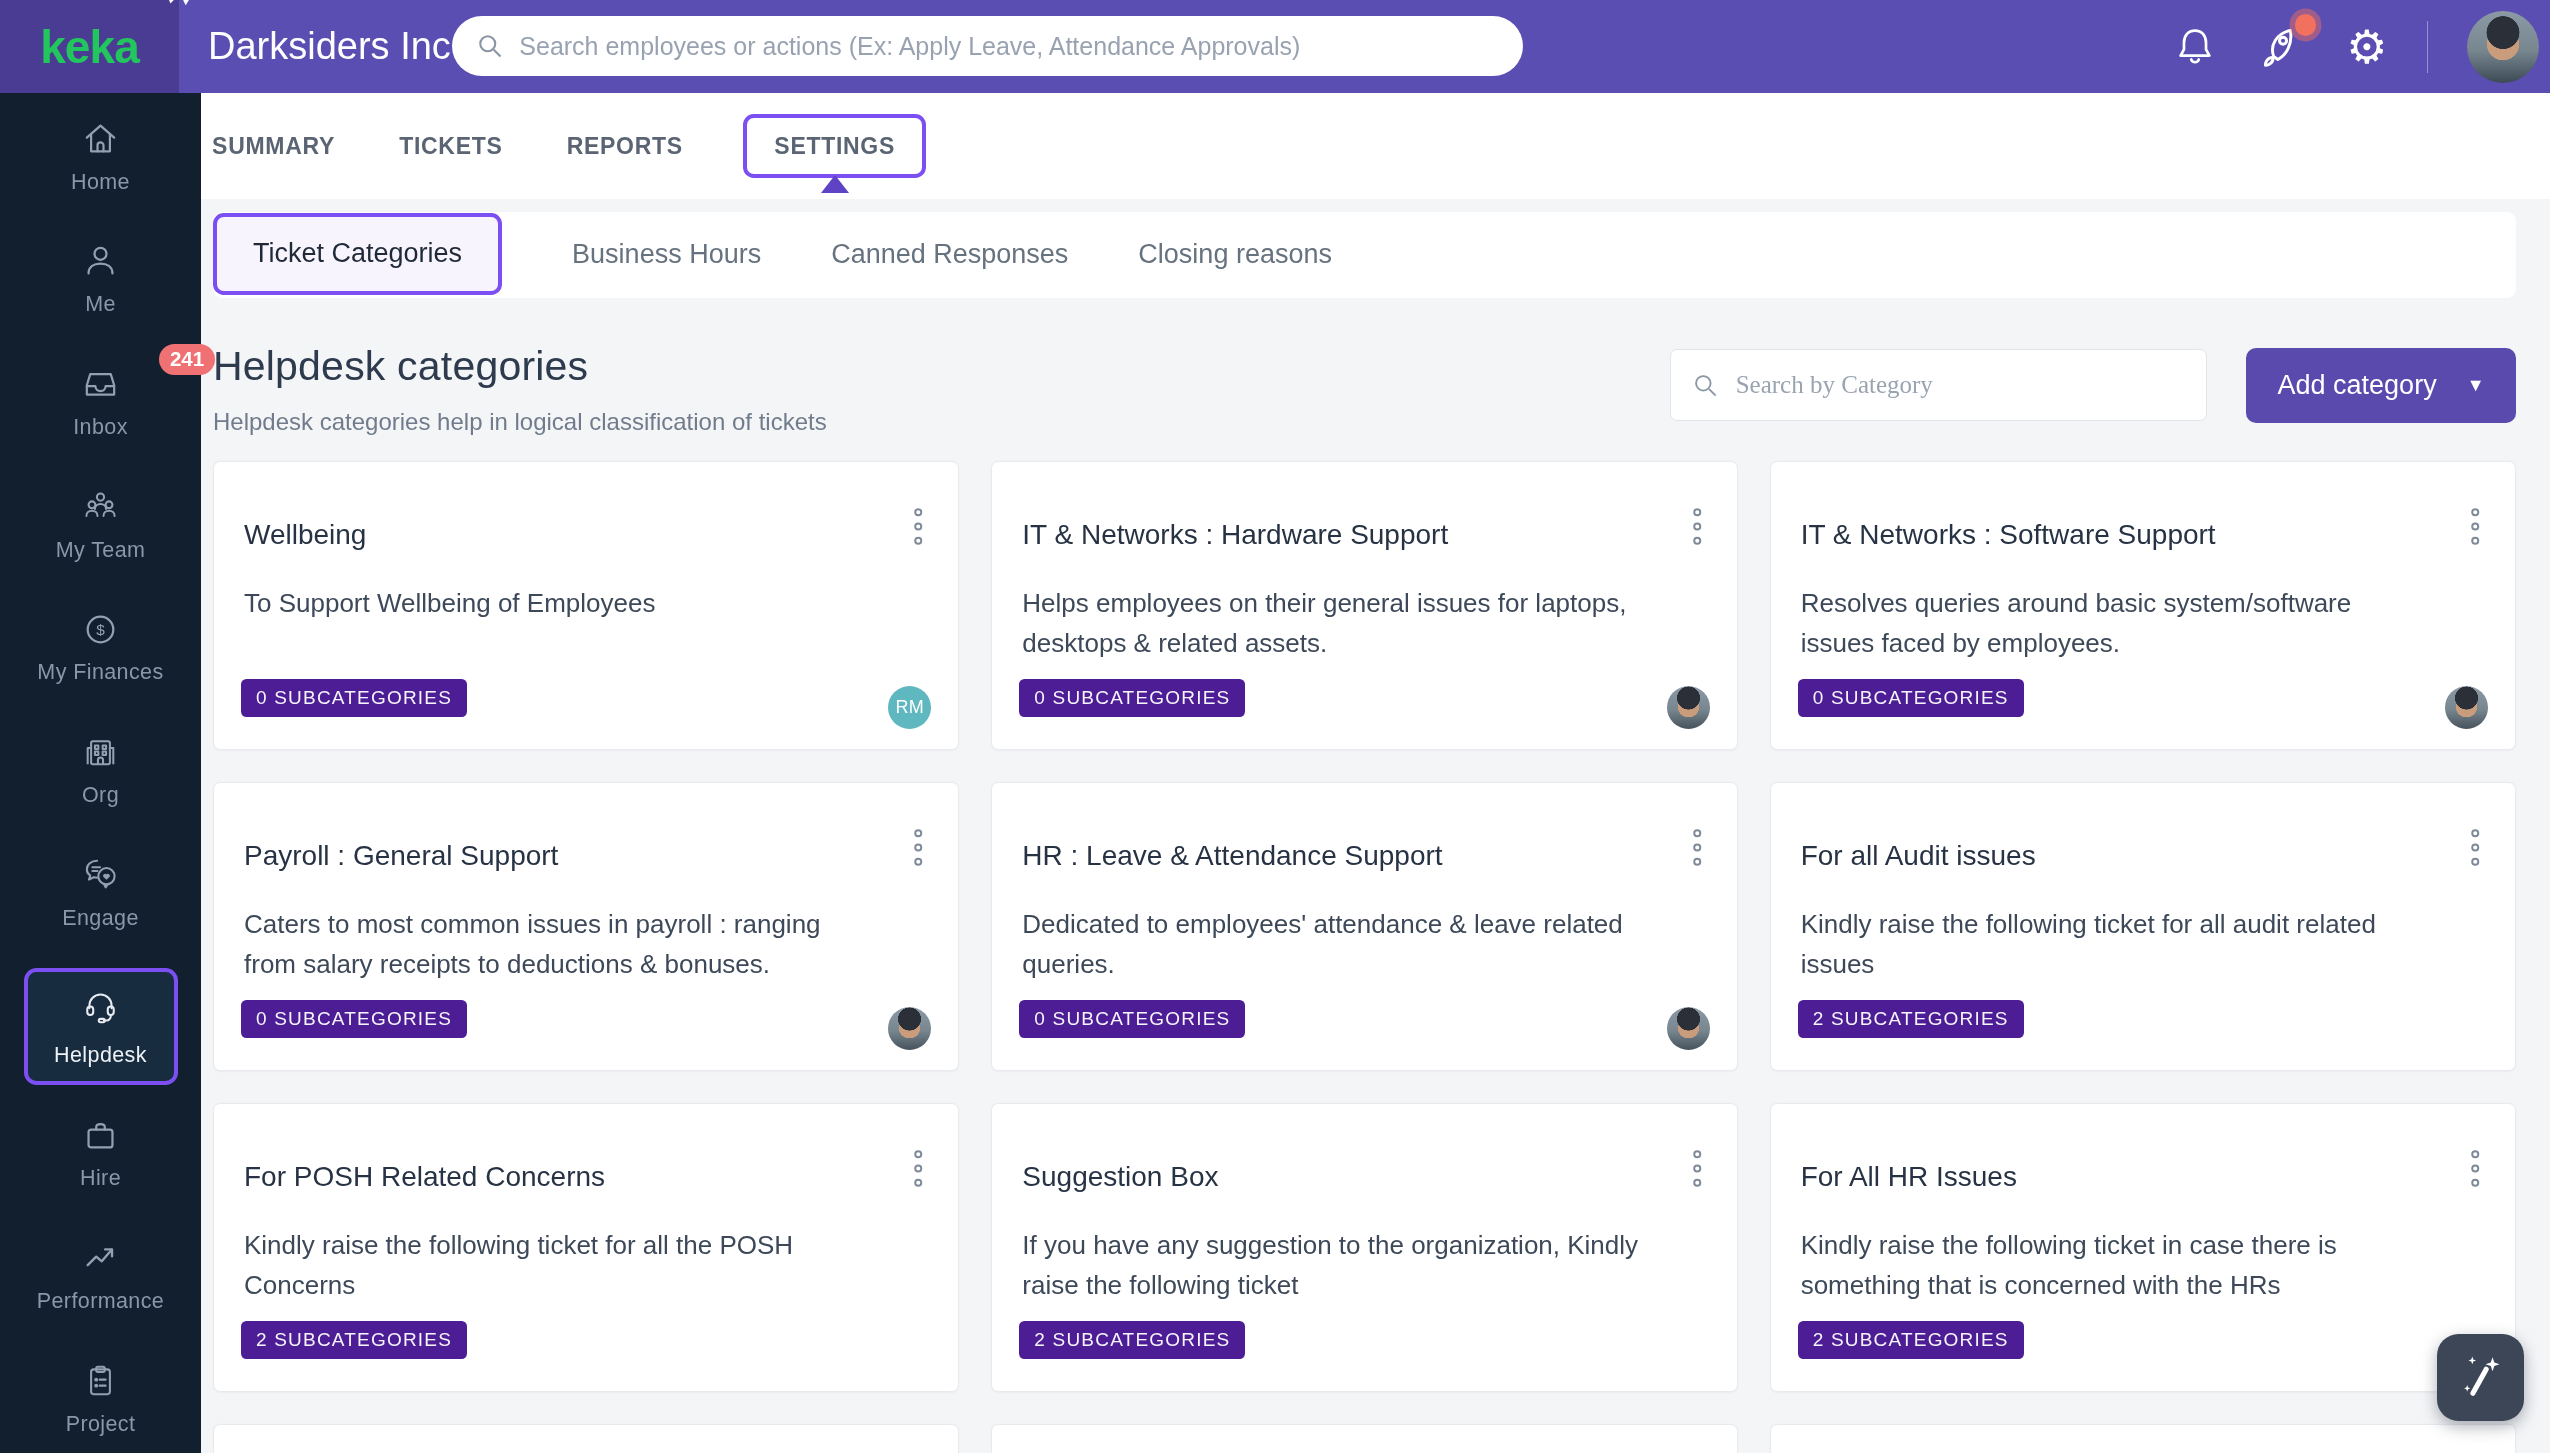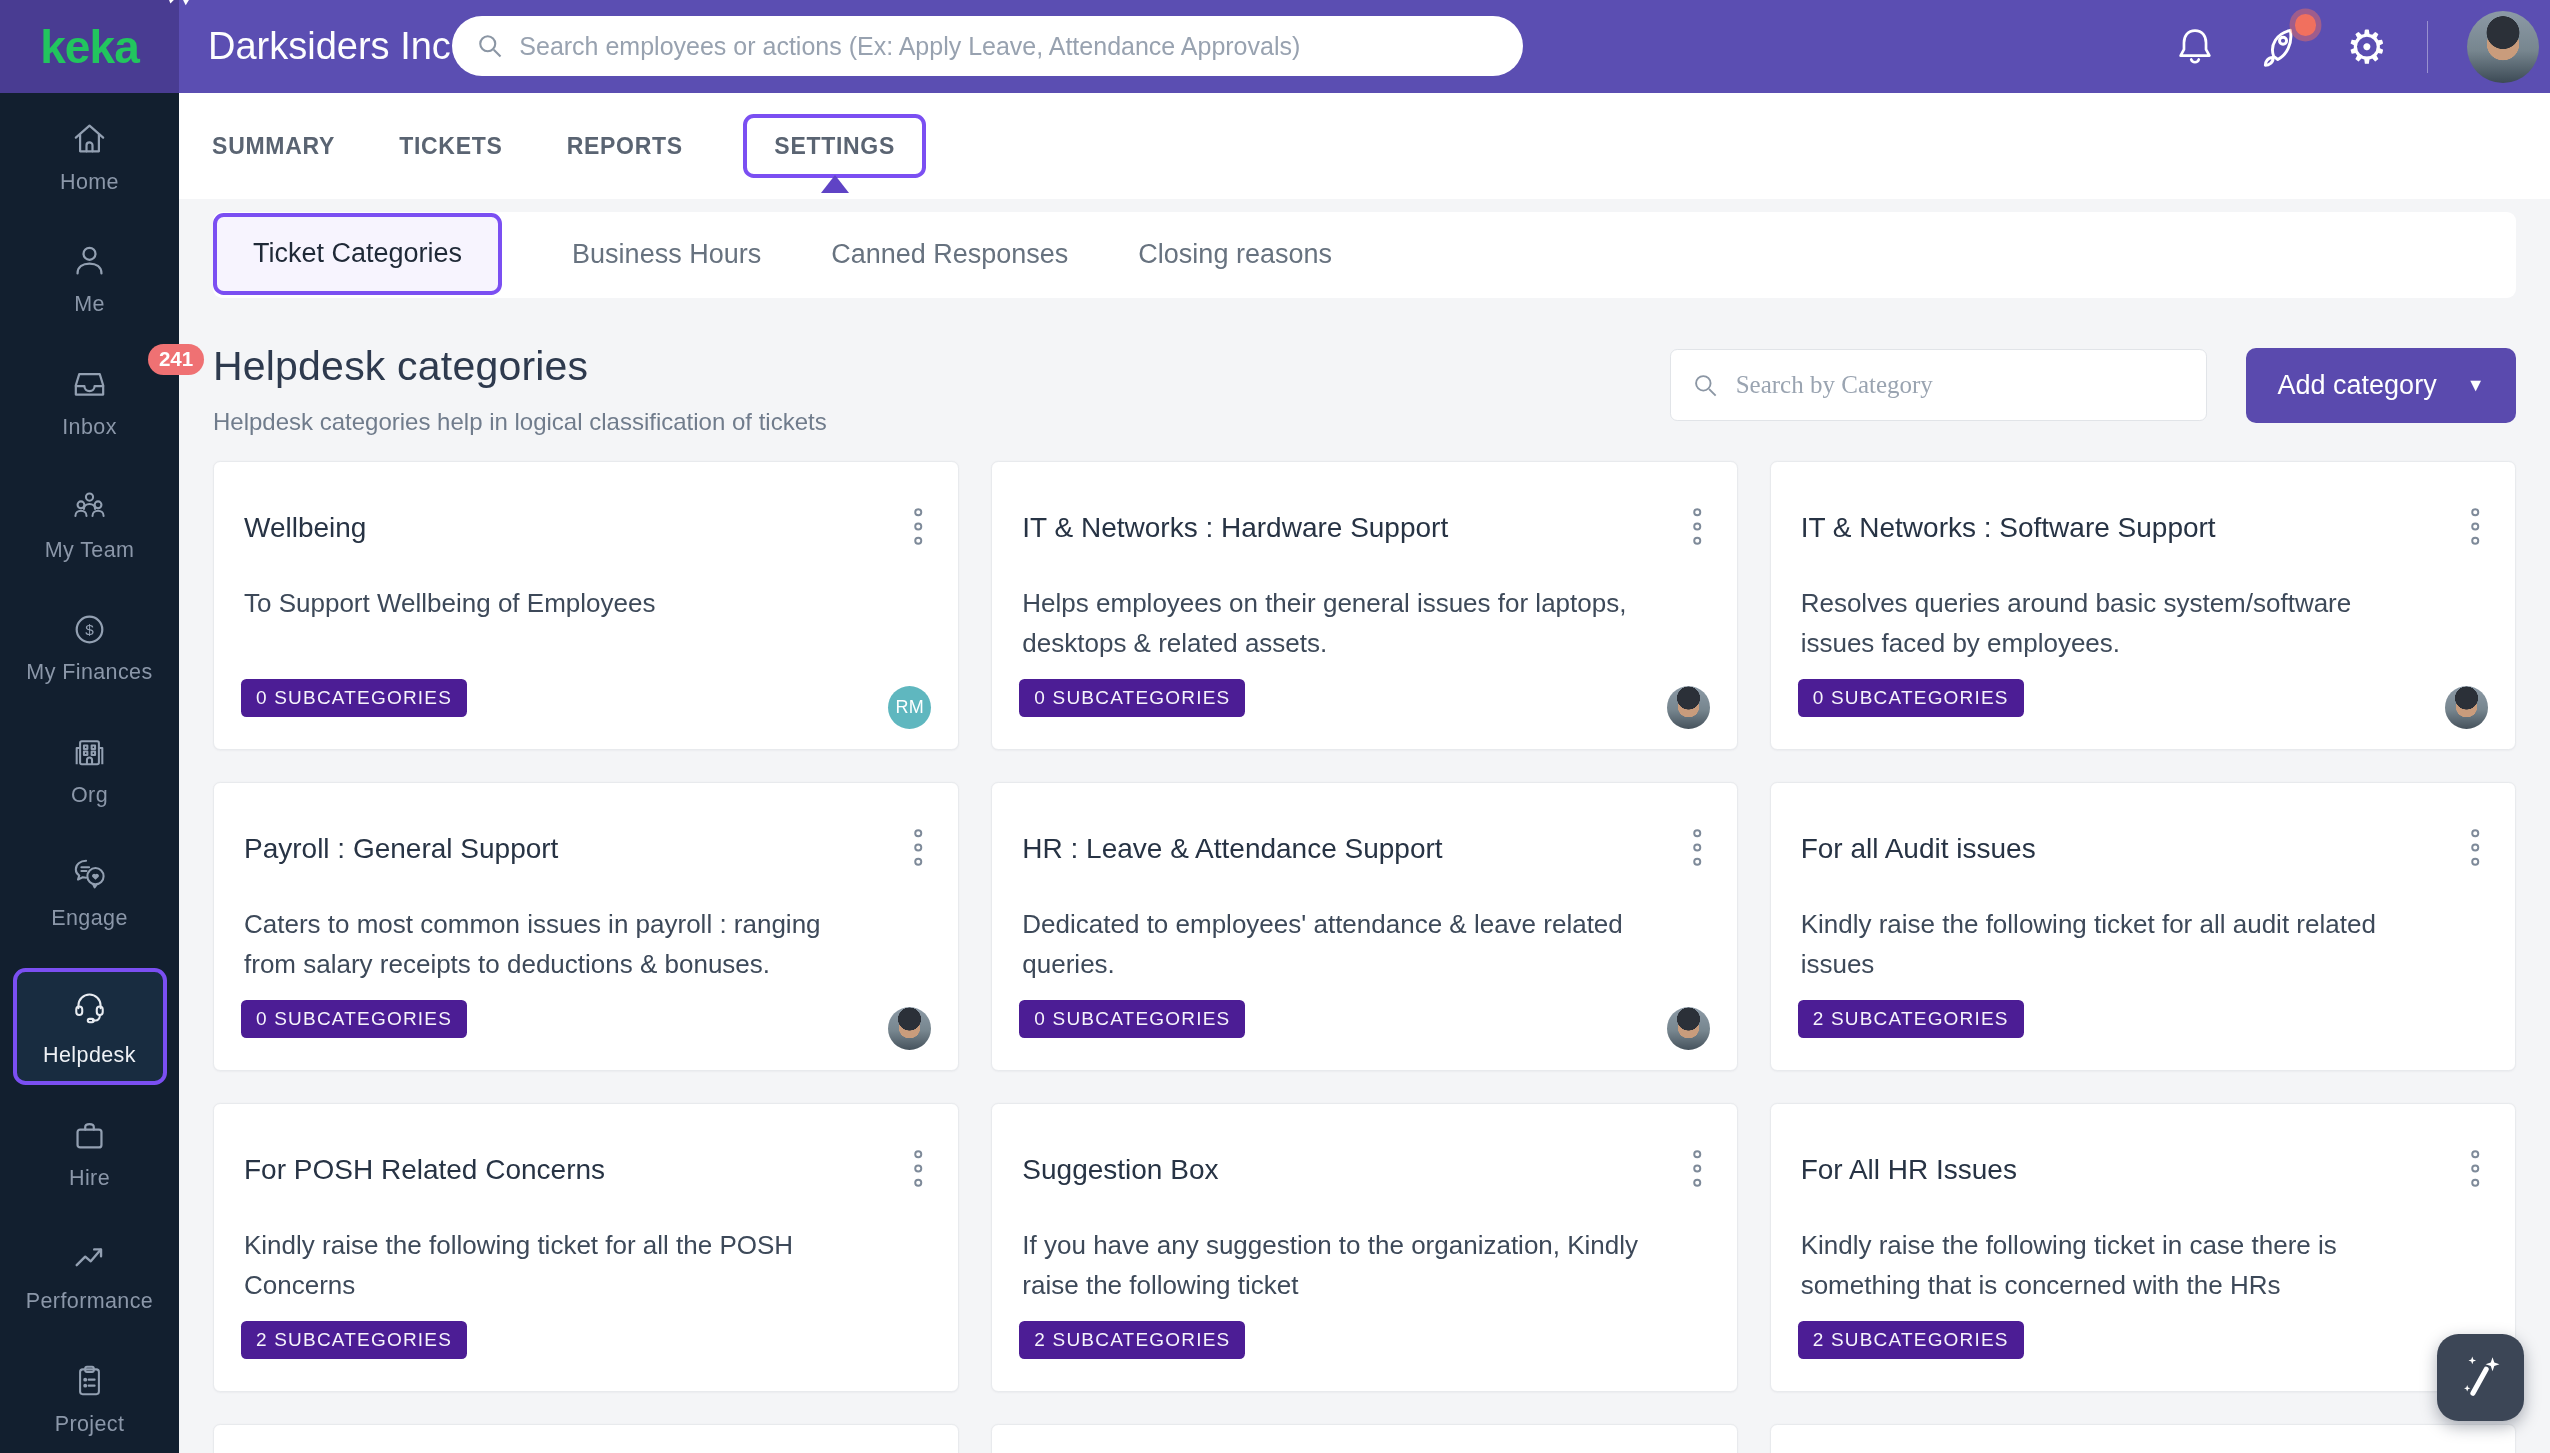--- a/index.html
+++ b/index.html
@@ -18,21 +18,21 @@
   .tr-btn { background:none; border:none; cursor:pointer; position:relative; display:flex; align-items:center; justify-content:center; }
   .rocket-badge { position:absolute; top:-7.2px; right:-9px; width:21.5px; height:21.5px; border-radius:50%; background:#f1705e; box-shadow:0 0 0 5.4px rgba(241,112,94,.45); }
   .gear-glyph { font-size:46px; color:#fff; line-height:1; }
   .top-divider { width:1.8px; height:52px; background:rgba(255,255,255,.38); }
   .top-avatar { width:72px; height:72px; border-radius:50%; border:none; cursor:pointer; background:
       radial-gradient(circle at 50% 30%, #2b3038 0 26%, transparent 27%),
       radial-gradient(circle at 50% 46%, #c99c7c 0 30%, transparent 31%),
       linear-gradient(180deg,#8c9aa6 0%, #77868f 55%, #3c4a55 100%); }
 
   
-  .sidebar { position:absolute; left:0; top:93px; width:179px; height:1361px; background:#121f2f; z-index:20; display:flex; flex-direction:column; align-items:center; padding-top:25px; }
+  .sidebar { position:absolute; left:0; top:93px; width:201px; height:1361px; background:#121f2f; z-index:20; display:flex; flex-direction:column; align-items:center; padding-top:25px; }
   .sb-item { display:flex; flex-direction:column; align-items:center; gap:10.7px; margin-bottom:46px; cursor:pointer; position:relative; color:#93a0b2; }
   .sb-label { font-size:21.5px; color:#8b97a9; letter-spacing:0.4px; }
   .sb-badge { position:absolute; top:-19.7px; left:86px; background:#ef7173; color:#fff; font-size:20.6px; font-weight:700; border-radius:19.7px; padding:3.6px 10.7px; }
   .sb-item.active-annot { border:4.5px solid #7b4ff2; border-radius:12.5px; background:#182c40; width:154px; padding:14.3px 0 12.5px; margin-top:-9px; margin-bottom:30px;gap:16px; }
   .sb-item.active-annot .sb-label { color:#eef1f5; }
 
   
   .tabbar { position:absolute; left:179px; top:93px; width:2371px; height:106px; background:#fff; display:flex; align-items:center; padding-left:29.5px; gap:57px; z-index:10; }
   .tab { background:none; border:none; cursor:pointer; font-size:23px; font-weight:700; letter-spacing:0.7px; color:#5a6472; font-family:"Liberation Sans", sans-serif; padding:9px 3.6px; }
   .tab-annot { position:relative; border:4.5px solid #7b4ff2; border-radius:10.7px; padding:14.3px 27px; background:#fff; }
@@ -51,21 +51,21 @@
   .page-sub { margin-top:18px; font-size:24px; color:#707c8c; }
   .head-controls { display:flex; align-items:center; gap:39px; margin-top:5.4px; }
   .cat-search { width:537px; height:72px; background:#fff; border:1.8px solid #e1e4e8; border-radius:7.2px; display:flex; align-items:center; padding:0 19.7px; gap:16px; }
   .cat-search input { border:none; outline:none; flex:1; font-size:25px; color:#333; background:transparent; font-family:Liberation Serif, serif; }
   .cat-search input::placeholder { color:#9aa4b1; }
   .add-btn { width:270px; height:75px; background:#5a4aae; color:#fff; border:none; border-radius:10px; font-size:27px; cursor:pointer; display:flex; align-items:center; justify-content:center; gap:30px; font-family:"Liberation Sans", sans-serif; }
   .add-caret { font-size:18px; }
 
   .grid { margin-top:25px; display:grid; grid-template-columns:repeat(3, 1fr); gap:32px; grid-auto-rows:289px; }
   .card { background:#fff; border:0.9px solid #e8eaed; border-radius:7.2px; position:relative; padding:27px 30px; box-shadow:0 0.9px 1.8px rgba(20,30,50,.04); cursor:pointer; }
-  .card-head { display:flex; justify-content:space-between; align-items:center; margin-top:16px; }
+  .card-head { display:flex; justify-content:space-between; align-items:flex-end; margin-top:16px; }
   .card-title { font-size:28px; font-weight:500; color:#273344; }
   .kebab { background:none; border:none; cursor:pointer; padding:3.6px; margin-top:-1.8px; }
   .card-desc { margin-top:32px; font-size:26px; color:#3d4959; line-height:1.55; max-width:90%; }
   .chip { position:absolute; left:27px; bottom:32px; background:#4c1d95; color:#f6f4fc; font-size:19px; letter-spacing:1.2px; padding:8px 15px; border-radius:5.4px; font-weight:500; }
   .avatar { position:absolute; right:27px; bottom:19.7px; width:43px; height:43px; border-radius:50%; display:flex; align-items:center; justify-content:center; }
   .avatar.initials { background:#5fb7bf; color:#fff; font-size:18px; font-weight:500; letter-spacing:0.4px; }
   .avatar.photo { background:
       radial-gradient(circle at 50% 28%, #2b3038 0 30%, transparent 31%),
       radial-gradient(circle at 50% 48%, #c99c7c 0 34%, transparent 35%),
       linear-gradient(180deg,#8c9aa6 0%, #77868f 55%, #46525c 100%); }

